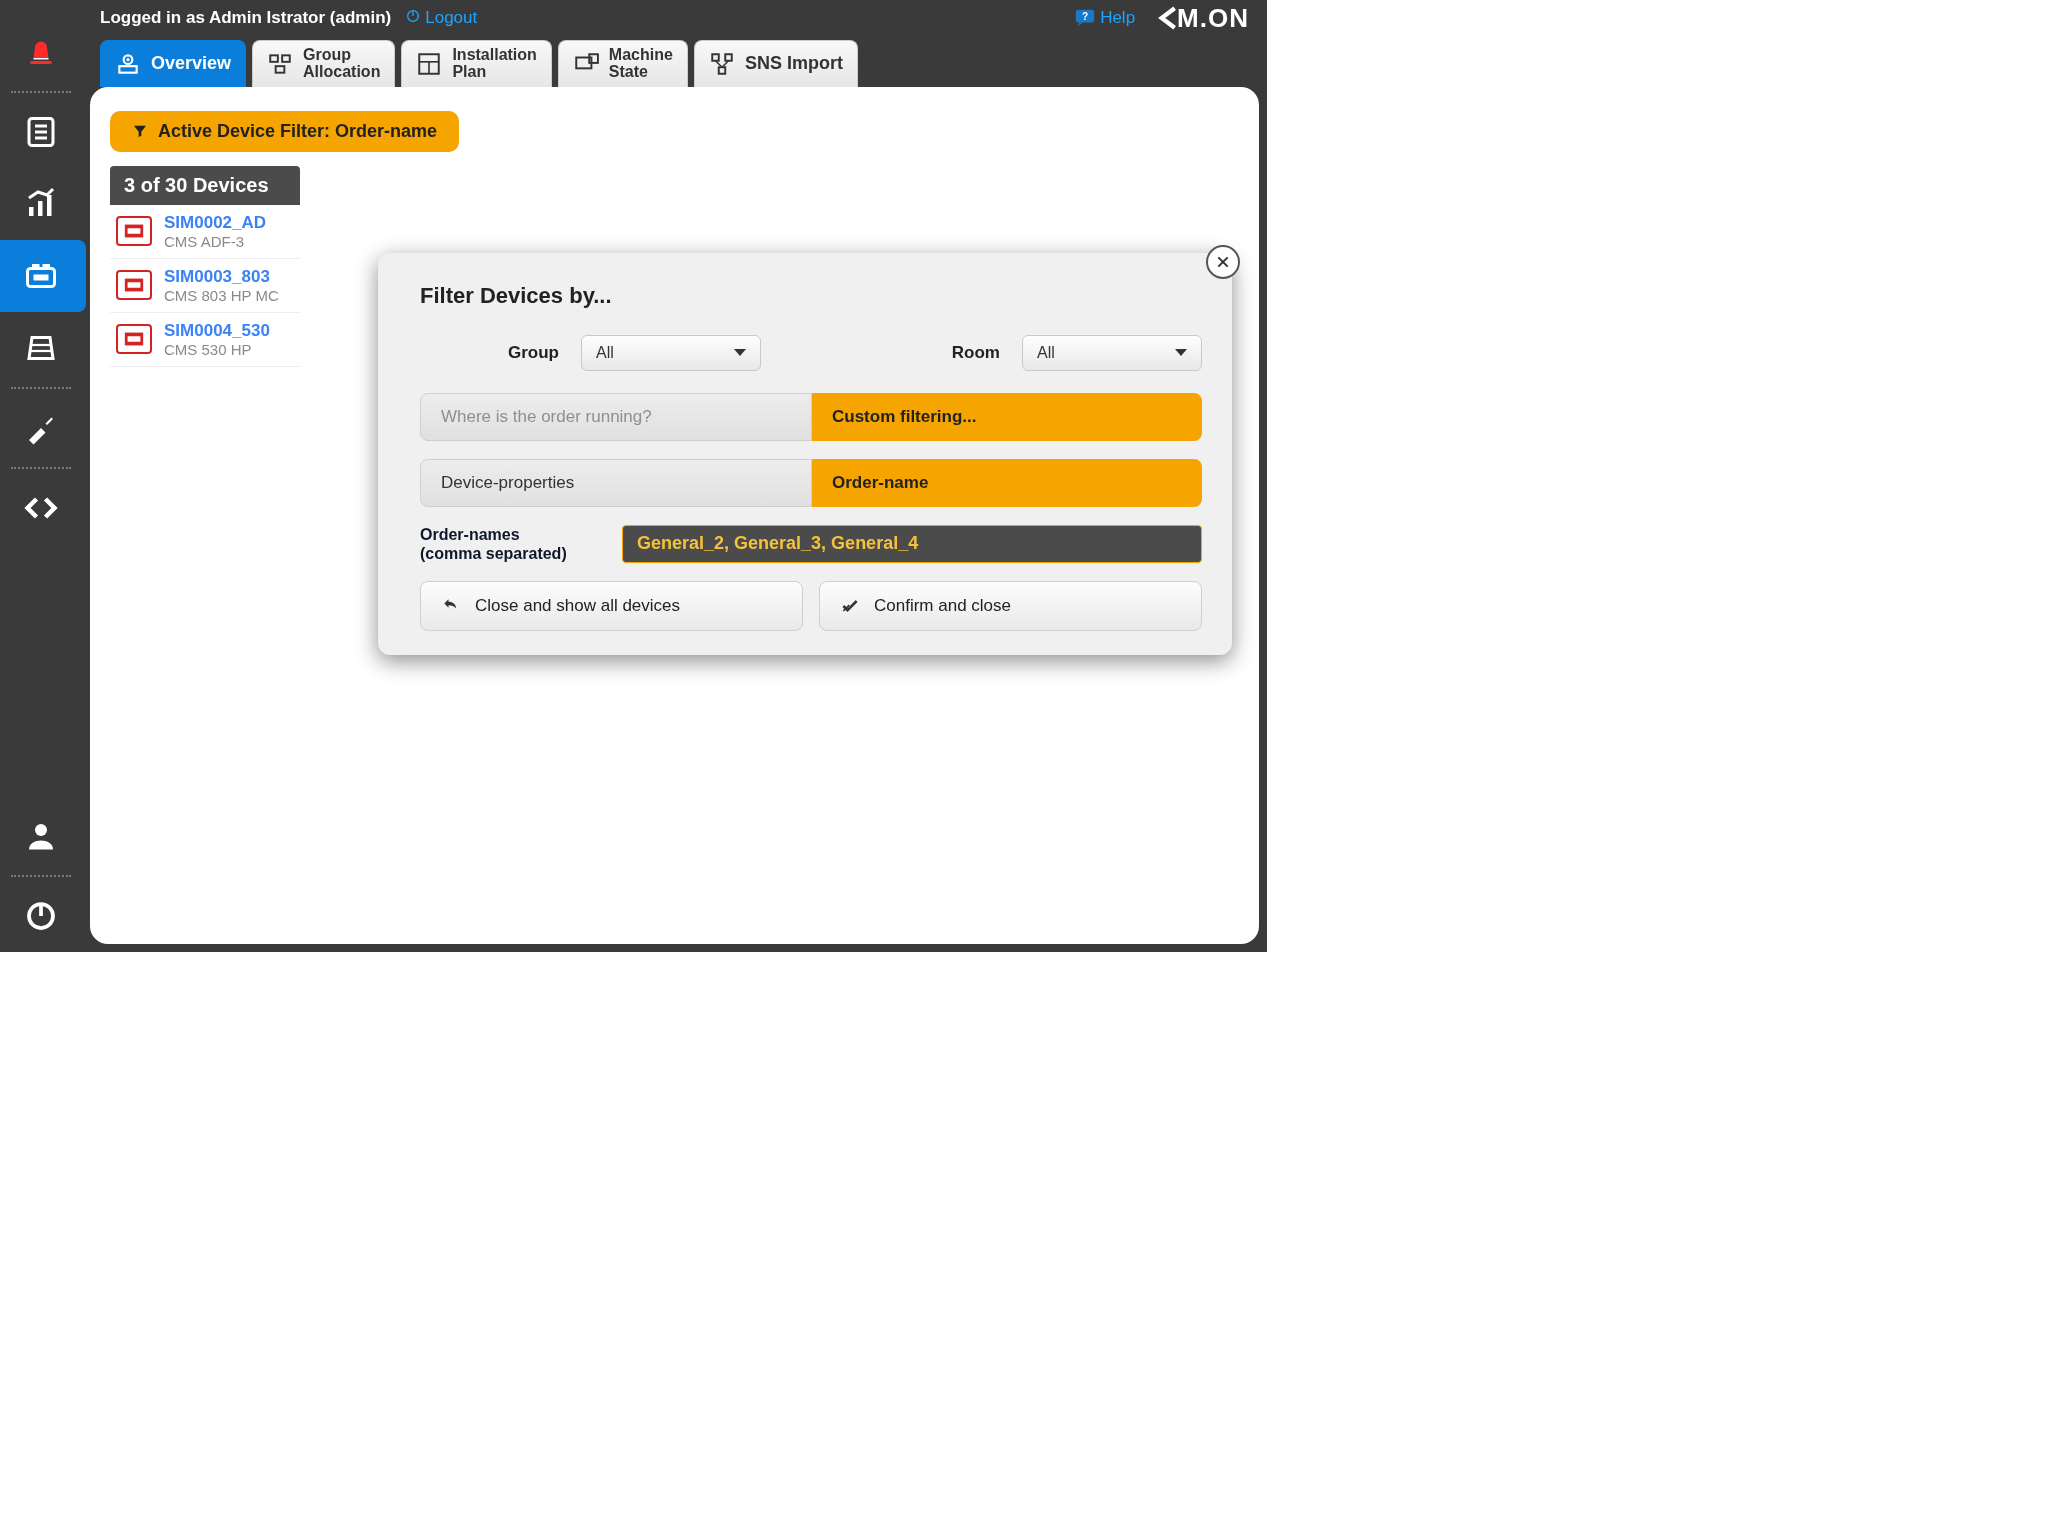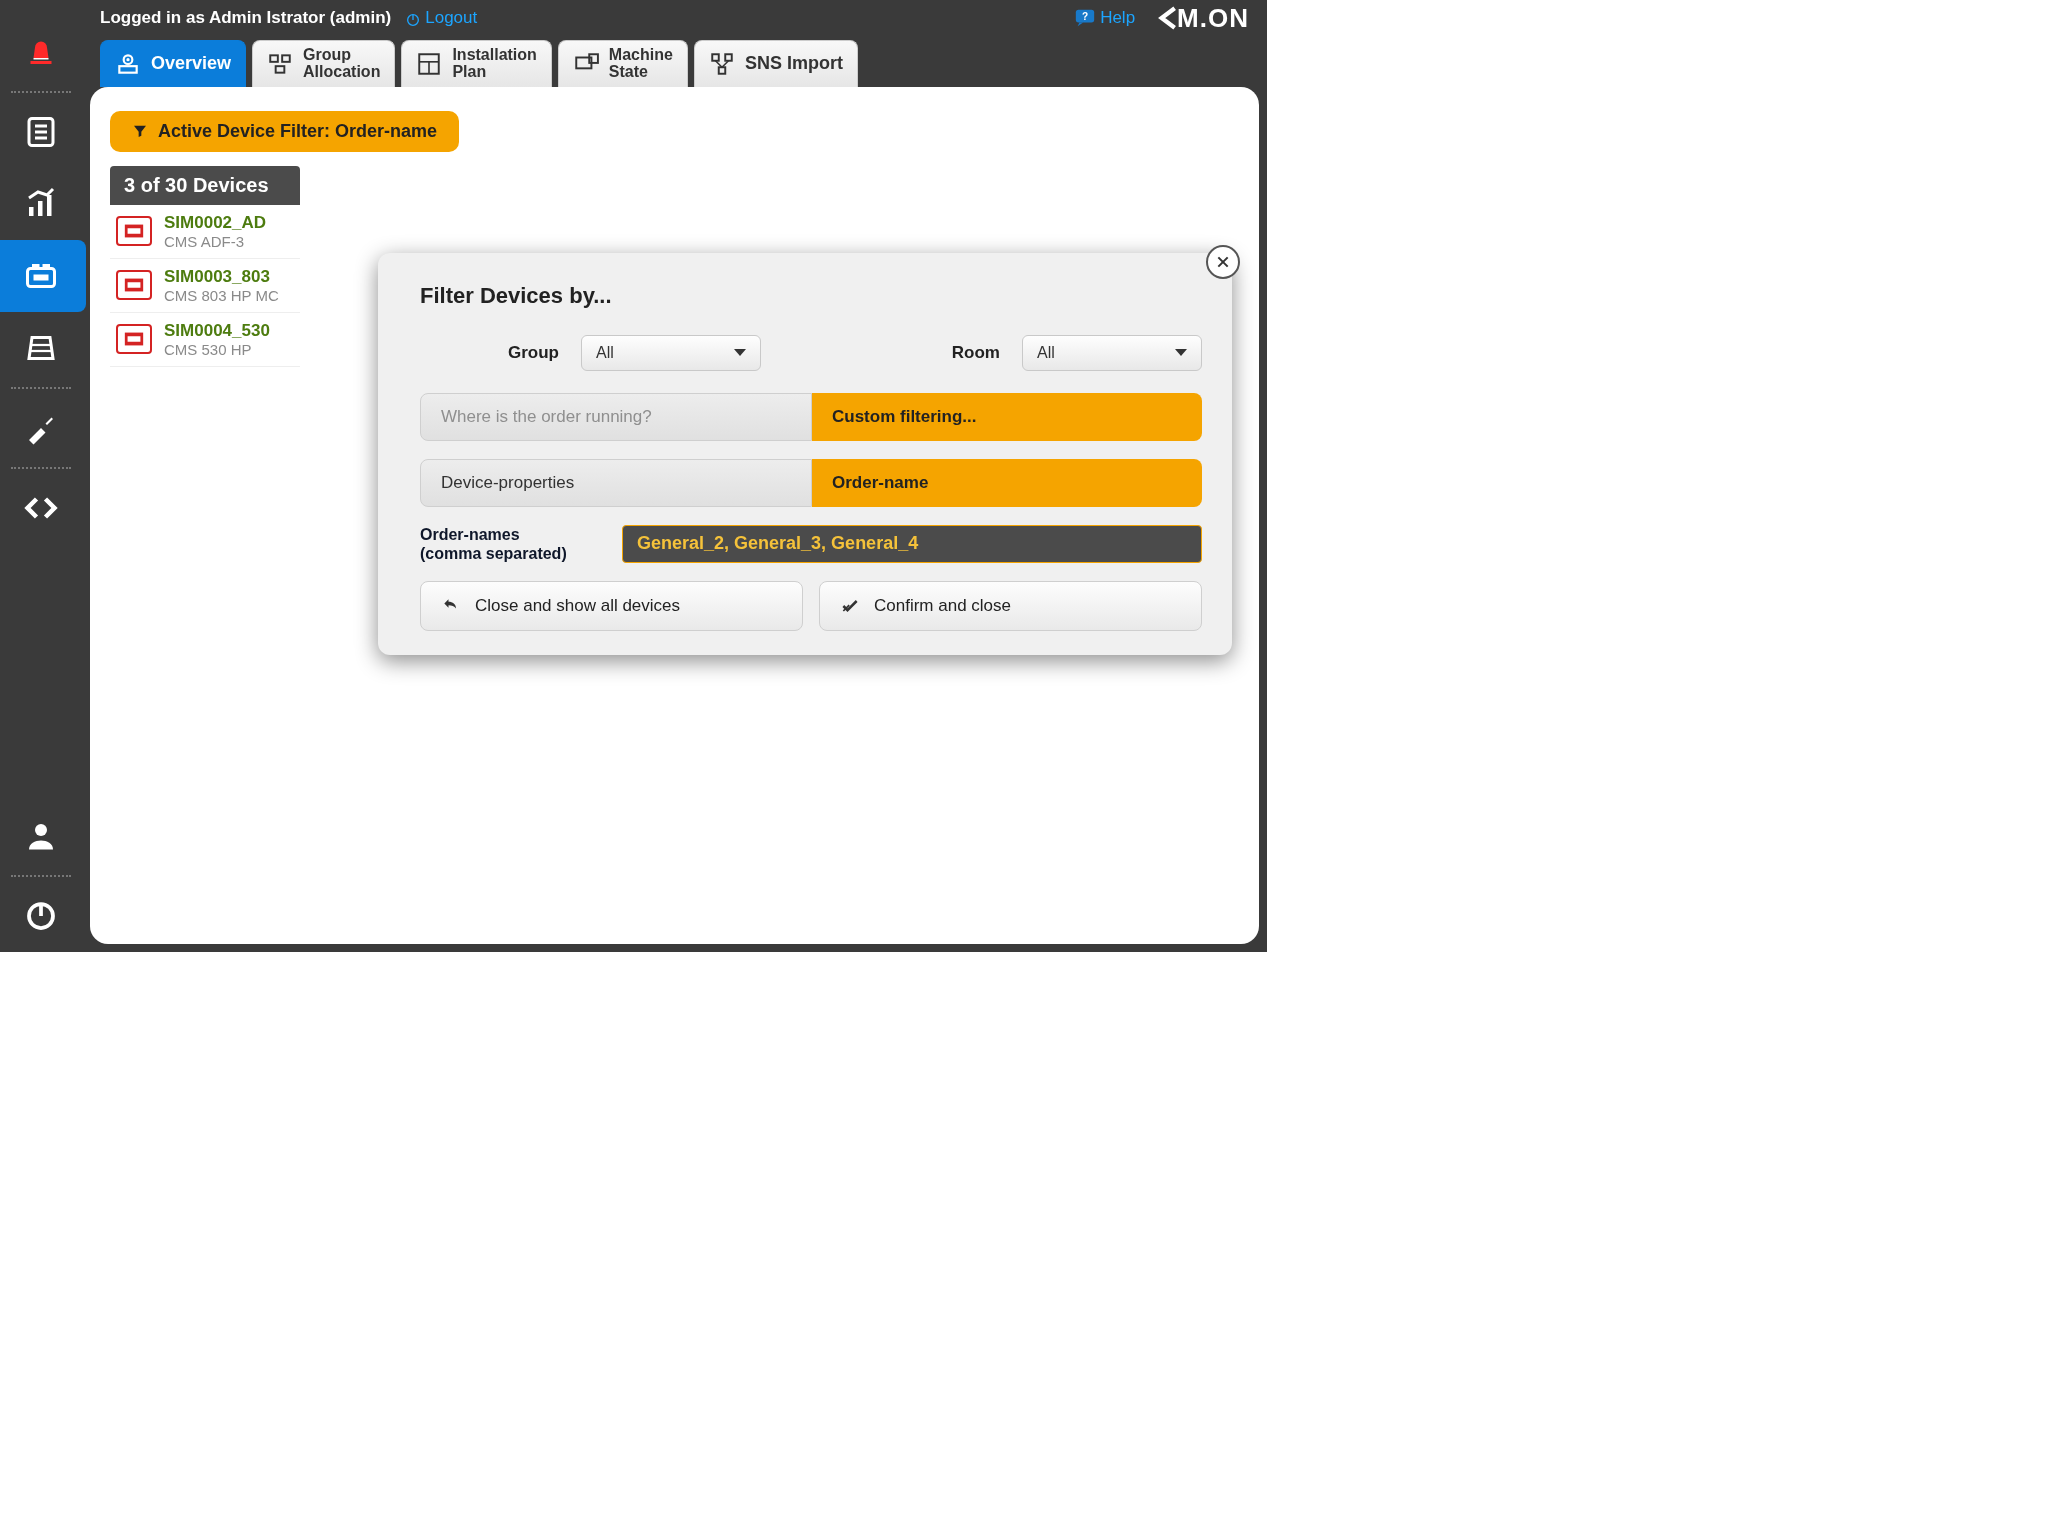--- a/index.html
+++ b/index.html
@@ -15,21 +15,21 @@
   .sidebar .divider-dots { width: 60px; border-bottom: 2px dotted #777; margin: 3px 0; }
   .sidebar .spacer { flex: 1; }
   .nav-svg { width: 36px; height: 36px; fill: #fff; }
 
   
   .main { flex: 1; display: flex; flex-direction: column; background: #3a3a3a; }
 
   
   .topbar { height: 36px; display: flex; align-items: center; padding: 16px 18px; color: #fff; font-size: 17px; }
   .topbar .logged-in { font-weight: 600; }
-  .topbar .logout { color: #1ca5ff; margin-left: 14px; display: inline-flex; align-items: flex-end; gap: 4px; font-size: 17px; }
+  .topbar .logout { color: #1ca5ff; margin-left: 14px; display: inline-flex; align-items: flex-start; gap: 4px; font-size: 17px; }
   .topbar .right { margin-left: auto; display: flex; align-items: center; gap: 18px; }
   .topbar .help { color: #1ca5ff; font-size: 17px; display: inline-flex; align-items: center; gap: 4px; }
   .topbar .brand { color: #fff; font-weight: 800; font-size: 26px; letter-spacing: 1px; display: inline-flex; align-items: center; }
 
   
   .tabstrip { display: flex; gap: 6px; padding: 4px 18px 0 18px; }
   .tab { background: linear-gradient(#f8f8f8,#e6e6e6); border: 1px solid #ccc; border-bottom: none; border-radius: 8px 8px 0 0; padding: 6px 14px; display: flex; align-items: center; gap: 10px; min-height: 44px; }
   .tab.active { background: #0b7dda; border-color: #0b7dda; color: #fff; }
   .tab .tab-icon { width: 26px; height: 26px; flex-shrink:0; }
   .tab .tab-lines { display: flex; flex-direction: column; line-height: 1.05; font-size: 16px; font-weight: 600; color: #333; }
@@ -42,21 +42,21 @@
 
   .filter-chip { display: inline-flex; align-items: center; gap: 10px; background: #f5a400; color: #222; font-size: 18px; font-weight: 600; padding: 10px 22px; border-radius: 10px; }
 
   .device-counter { margin-top: 14px; background: #4b4b4b; color: #fff; font-weight: 700; font-size: 20px; padding: 8px 14px; border-radius: 4px 4px 0 0; width: 190px; }
 
   .device-list { width: 190px; }
   .device-row { display: flex; align-items: center; gap: 12px; padding: 8px 6px; border-bottom: 1px solid #eee; }
   .device-row .dev-icon { width: 36px; height: 30px; border: 2px solid #d42323; border-radius: 4px; background: #fff; display:flex; align-items:center; justify-content:center; }
   .device-row .dev-icon svg { width: 22px; height: 18px; }
   .device-row .dev-text { display:flex; flex-direction:column; overflow: hidden; }
-  .device-row .dev-name { font-weight: 700; font-size: 17px; color: #4d7c0f; white-space: nowrap; overflow:hidden; }
+  .device-row .dev-name { font-weight: 700; font-size: 17px; color: #3b82f6; white-space: nowrap; overflow:hidden; }
   .device-row .dev-sub { font-size: 15px; color: #8a8a8a; white-space: nowrap; overflow:hidden; }
 
   
   .modal { position: absolute; left: 288px; top: 166px; width: 854px; background: #f0f0f0; border-radius: 12px; box-shadow: 0 6px 22px rgba(0,0,0,0.45); padding: 30px 30px 24px 42px; }
   .modal .close-x { position: absolute; right: -8px; top: -8px; width: 34px; height: 34px; border-radius: 50%; background: #fff; border: 2px solid #555; display:flex; align-items:center; justify-content:center; font-size: 20px; font-weight: bold; color:#333; }
   .modal h2 { font-size: 22px; font-weight: 700; color: #222; margin-bottom: 26px; }
 
   .row-selects { display:flex; align-items:center; gap: 14px; margin-bottom: 22px; justify-content:flex-start; padding-left: 88px; }
   .row-selects .lbl { font-weight: 700; font-size: 17px; color:#222; margin-right: 8px; }
   .select-box { width: 180px; height: 36px; background: linear-gradient(#fefefe,#e8e8e8); border: 1px solid #c9c9c9; border-radius: 6px; display:flex; align-items:center; justify-content:space-between; padding: 0 14px; font-size: 16px; color:#333; }

